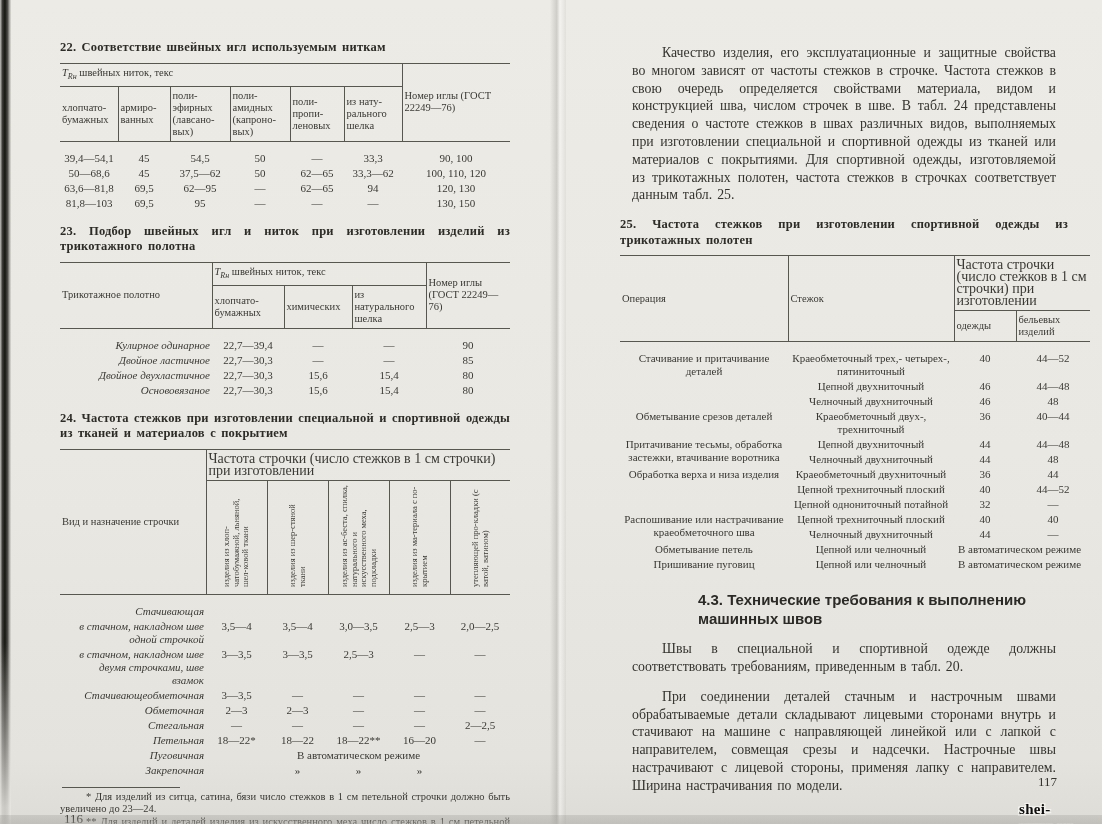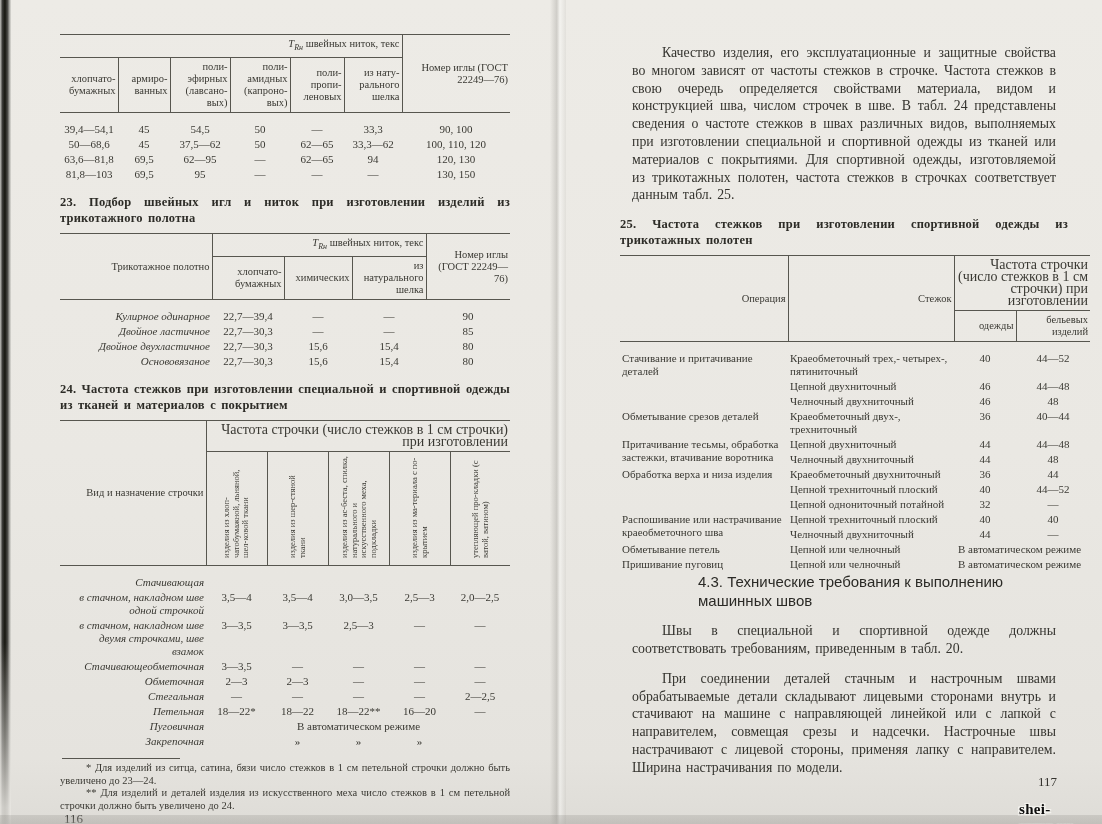--- a/index.html
+++ b/index.html
@@ -16,60 +16,61 @@
   .bottom-shade{position:absolute;left:0;right:0;bottom:0;height:9px;
     background:linear-gradient(180deg,rgba(110,108,102,.18),rgba(170,168,163,.55));}
   .page{position:absolute;}
   .page-left{left:60px;top:34px;width:450px;}
   .page-right{left:620px;top:30px;width:448px;}
   .ttitle{margin:6px 0 7px 0;font-weight:700;font-size:12.5px;line-height:15.5px;
     color:#2d2c27;letter-spacing:.2px;word-spacing:2px;text-align:justify;}
   .mt{margin-top:13px;}
   .t{width:100%;border-collapse:collapse;table-layout:fixed;font-size:11px;line-height:13px;
     color:#3a3933;border-top:1.4px solid var(--c-rule,#57564f);}
-  .t th{font-weight:400;text-align:right;vertical-align:middle;padding:3px 2px;font-size:10.5px;line-height:12px;}
+  .t th{font-weight:400;text-align:left;vertical-align:middle;padding:3px 2px;font-size:10.5px;line-height:12px;}
   .t td{text-align:center;vertical-align:top;padding:1px 2px;}
   .t tbody tr:first-child td{padding-top:10px;}
   .t .gb{border-bottom:1px solid var(--c-rule,#57564f);}
   .t .hb{border-bottom:1.4px solid var(--c-rule,#57564f);}
   .t .bl{border-left:1px solid var(--c-rule,#57564f);}
   .t td.lab{text-align:right;font-style:italic;}
   .t td.ind{padding-left:14px;}
   .trn{font-style:italic;}
   .trn sub{font-size:8px;}
   .t24 th.vh{vertical-align:bottom;padding:4px 1px;text-align:center;}
   .vhead{display:inline-block;writing-mode:vertical-rl;transform:rotate(180deg);
     font-size:8.5px;line-height:9.5px;height:102px;text-align:left;}
   .t24 .group, .t25 .group{font-size:14px;line-height:12px;}
   .fnrule{width:118px;height:0;border-top:1px solid var(--c-rule,#57564f);margin:9px 0 3px 2px;}
   .fn{margin:0;font-size:10.5px;line-height:12.5px;text-align:justify;text-indent:26px;color:#3a3933;}
   .para{margin:12px;text-indent:30px;text-align:justify;font-size:13.8px;line-height:17.8px;
     word-spacing:1.5px;color:#34332e;}
   .p1{margin-top:14px;}
-  .t25 td.opc,.t25 td.stc{text-align:left;}
+  .t25 td.opc,.t25 td.stc{text-align:center;}
   .t25 td.autospan{text-align:left;padding-left:4px;}
-  .sec{margin:0 0 8px 78px;width:344px;font-family:"Liberation Sans","DejaVu Sans",sans-serif;
-    font-weight:400;font-size:15px;line-height:19px;color:#2b2a26;}
+  .sec{margin:18px 0 8px 78px;width:344px;font-family:"Liberation Sans","DejaVu Sans",sans-serif;
+    font-weight:700;font-size:15px;line-height:19px;color:#2b2a26;}
   .pnum{position:absolute;font-size:13px;color:#34332e;}
   .pnum-left{left:64px;top:779px;margin-top:32px;}
   .pnum-right{left:1038px;top:774px;}
   .watermark{position:absolute;left:1019px;top:801px;
     font-family:Liberation Serif, serif;font-weight:700;font-size:15px;
     letter-spacing:.3px;color:#0c0c0c;
     text-shadow:-1.5px -1.5px 0 #f4f3ef,1.5px -1.5px 0 #f4f3ef,-1.5px 1.5px 0 #f4f3ef,1.5px 1.5px 0 #f4f3ef,0 0 2px #f4f3ef;}
 </style>
 </head>
 <body>
 
 <div class="scan">
   <div class="edge"></div>
   <div class="gutter"></div>
 
   <div class="page page-left">
 
+    <p class="ttitle">22. Соответствие швейных игл используемым ниткам</p>
     <table class="t t22">
       <colgroup>
           <col style="width:58px">
           <col style="width:52px">
           <col style="width:60px">
           <col style="width:60px">
           <col style="width:54px">
           <col style="width:58px">
           <col style="width:108px">
         </colgroup>

